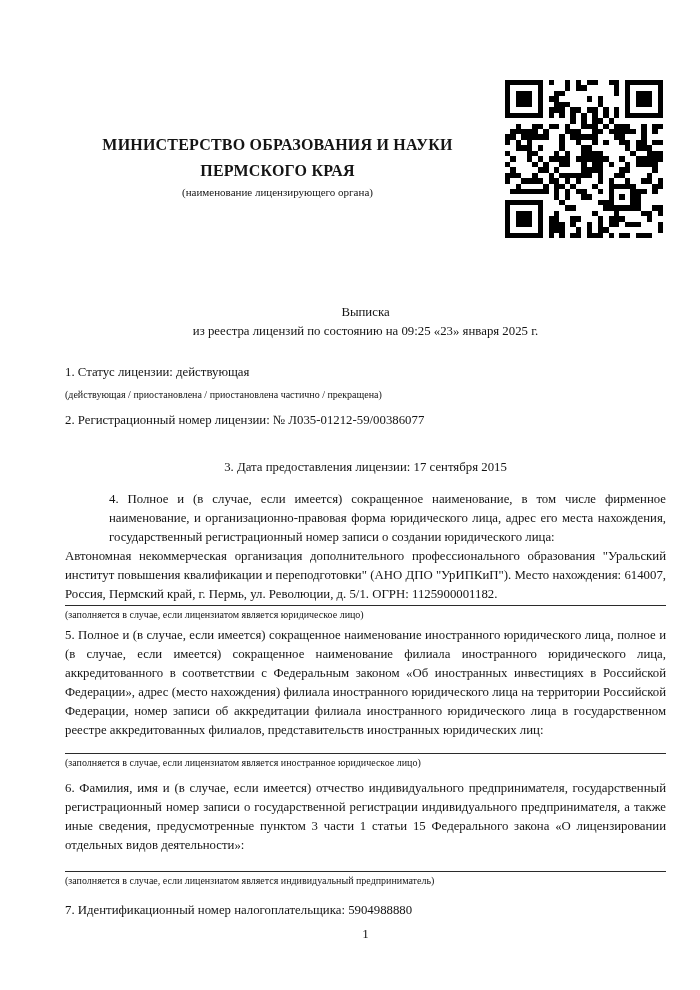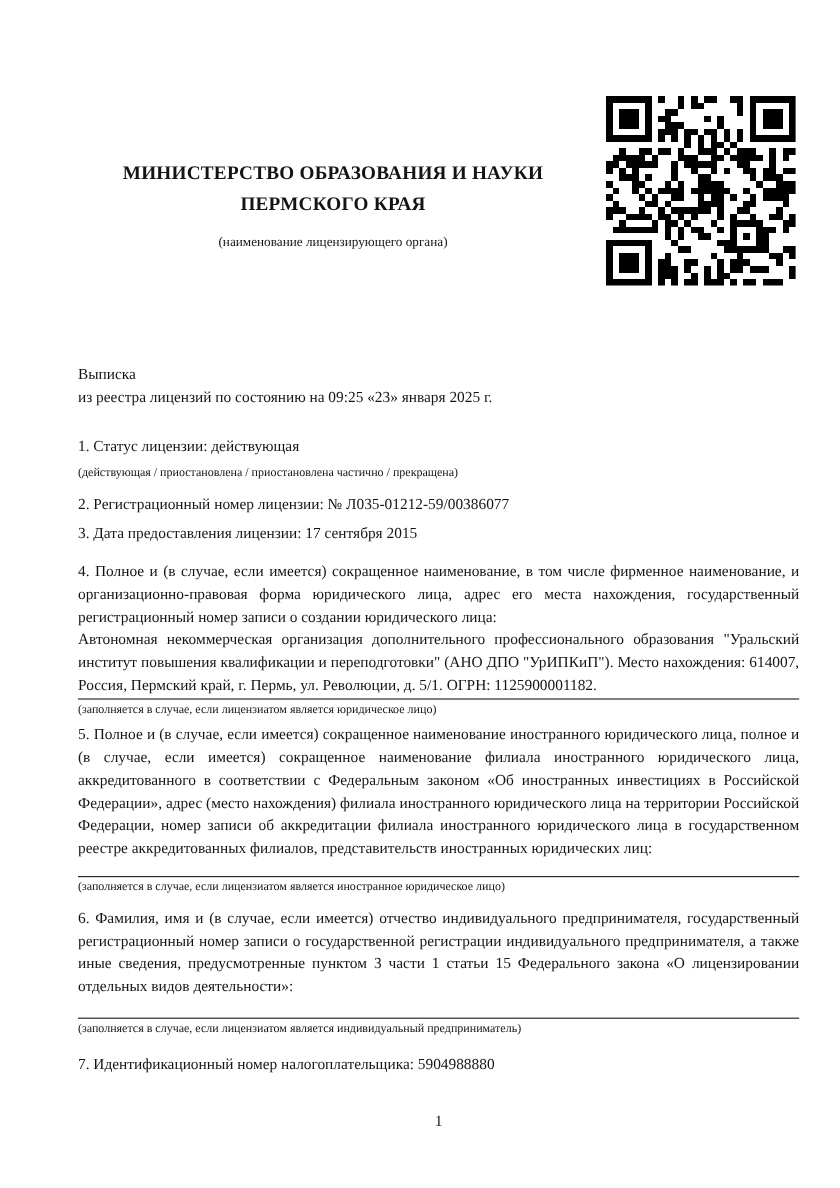--- a/index.html
+++ b/index.html
@@ -11,38 +11,38 @@
   }
   .page { position:absolute; inset:0; background:#fff; overflow:hidden; }
 
   
   .header {
     position:absolute; left:0; top:132px; width:555px; text-align:center;
   }
   .header .h-line {
     font-weight:bold; font-size:16px; line-height:26px; letter-spacing:.2px;
   }
-  .header .h-caption { font-size:11px; line-height:14px; margin-top:11px; }
+  .header .h-caption { font-size:11px; line-height:14px; margin-top:1px; }
 
   
   .qr { position:absolute; left:505px; top:80px; width:158px; height:158px; }
   .qr svg { width:100%; height:100%; fill:#000; display:block; }
 
   
   .content { position:absolute; left:65px; top:0; width:601px; font-size:12.8px; line-height:19px; }
-  .title-block { margin-top:303px; }
+  .title-block { margin-top:303px; text-align:center; }
   .para { text-align:justify; }
   .line-item { text-align:left; }
 
   .it1 { margin-top:22px; }
   .cap  { font-size:10px; line-height:13px; }
   .cap1 { width:524px; margin-top:6px; }
   .it2 { margin-top:10px; }
-  .it3 { margin-top:5px; }
-  .it4q { margin-top:13px; }
+  .it3 { margin-top:28px;text-align:center; }
+  .it4q { margin-top:13px;margin-left:44px; }
   .rule { border:0; border-top:1.5px solid #2b2b2b; height:0; width:601px; }
   .rule4 { margin-top:1px; }
   .cap4 { width:546px; margin-top:2px; }
   .it5q { margin-top:5px; }
   .rule5 { margin-top:13px; }
   .cap5 { width:544px; margin-top:2px; }
   .it6q { margin-top:10px; }
   .rule6 { margin-top:16px; }
   .cap6 { width:522px; margin-top:2px; }
   .it7 { margin-top:14px; }

